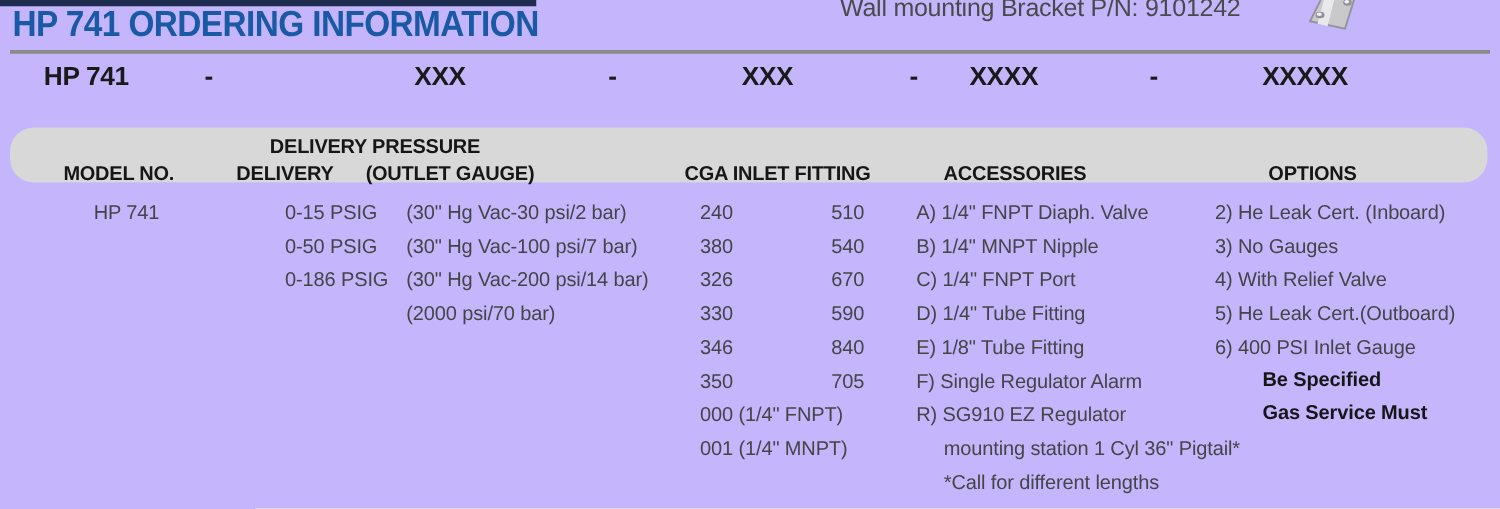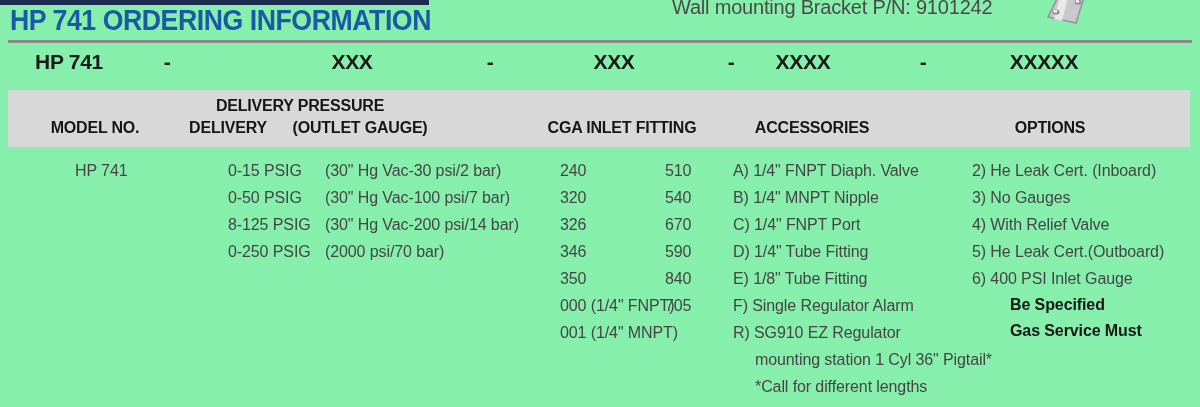--- a/index.html
+++ b/index.html
@@ -1,37 +1,37 @@
 <!DOCTYPE html>
 <html style="--title-blue: #1a5aa5; --top-bar-navy: #1d2b4e; --band-gray: #d8d8d8; --rule-gray: #8a8a8a;"><head>
 <meta charset="utf-8">
 <style>
   html,body{margin:0;padding:0;background:#ffffff;}
   .page{
     position:relative;width:1200px;height:407px;overflow:hidden;
-    background:#86efac;font-family:"Liberation Sans",sans-serif;
+    background:#c4b5fd;font-family:"Liberation Sans",sans-serif;
     color:#454545;
   }
   
   .top-bar{position:absolute;left:0;top:0;width:429px;height:5px;background:var(--top-bar-navy,#1d2b4e);}
   
   .page-title{
     position:absolute;left:10px;top:4px;font-size:29px;font-weight:bold;
     color:var(--title-blue,#1a5aa5);letter-spacing:-0.5px;white-space:nowrap;
     transform:scaleX(0.92);transform-origin:left top;
   }
   .title-rule{position:absolute;left:8px;top:40px;width:1184px;height:3px;background:var(--rule-gray,#8a8a8a);}
   
   .bracket-note{position:absolute;left:672px;top:-4px;font-size:20px;color:#4a4a4a;letter-spacing:-0.2px;white-space:nowrap;}
   .bracket-icon{position:absolute;left:1040px;top:-7px;}
   
   .pn-row{position:absolute;top:50px;left:0;width:100%;height:26px;font-weight:bold;color:#1a1a1a;font-size:21px;}
   .pn-seg{position:absolute;transform:translateX(-50%);white-space:nowrap;letter-spacing:-0.3px;}
   
-  .band{position:absolute;left:8px;top:90px;width:1182px;height:57px;background:var(--band-gray,#d8d8d8);}
+  .band{position:absolute;left:8px;top:102px;width:1182px;height:44px;background:var(--band-gray,#d8d8d8);border-radius:19px;}
   .hdr{
     position:absolute;transform:translateX(-50%);white-space:nowrap;
     font-weight:bold;font-size:16px;color:#161616;letter-spacing:-0.2px;
   }
   .hdr.row1{top:7px;}
   .hdr.row2{top:29px;}
   
   .col{position:absolute;top:157px;font-size:16px;line-height:27px;letter-spacing:-0.1px;white-space:nowrap;color:#454545;}
   .col div{height:27px;}
   .indent{padding-left:22px;}
@@ -84,35 +84,35 @@
     <span class="hdr row2" style="left:1042px">OPTIONS</span>
   </div>
 
   <div class="col" style="left:75px">
     <div>HP 741</div>
   </div>
 
   <div class="col" style="left:228px">
     <div>0-15 PSIG</div>
     <div>0-50 PSIG</div>
-    <div>8-125 PSIG</div>
-    <div>0-250 PSIG</div>
+    <div>0-186 PSIG</div>
   </div>
 
   <div class="col" style="left:325px">
     <div>(30" Hg Vac-30 psi/2 bar)</div>
     <div>(30" Hg Vac-100 psi/7 bar)</div>
     <div>(30" Hg Vac-200 psi/14 bar)</div>
     <div>(2000 psi/70 bar)</div>
   </div>
 
   <div class="col" style="left:560px">
     <div>240</div>
-    <div>320</div>
+    <div>380</div>
     <div>326</div>
+    <div>330</div>
     <div>346</div>
     <div>350</div>
     <div>000 (1/4" FNPT)</div>
     <div>001 (1/4" MNPT)</div>
   </div>
 
   <div class="col" style="left:665px">
     <div>510</div>
     <div>540</div>
     <div>670</div>

